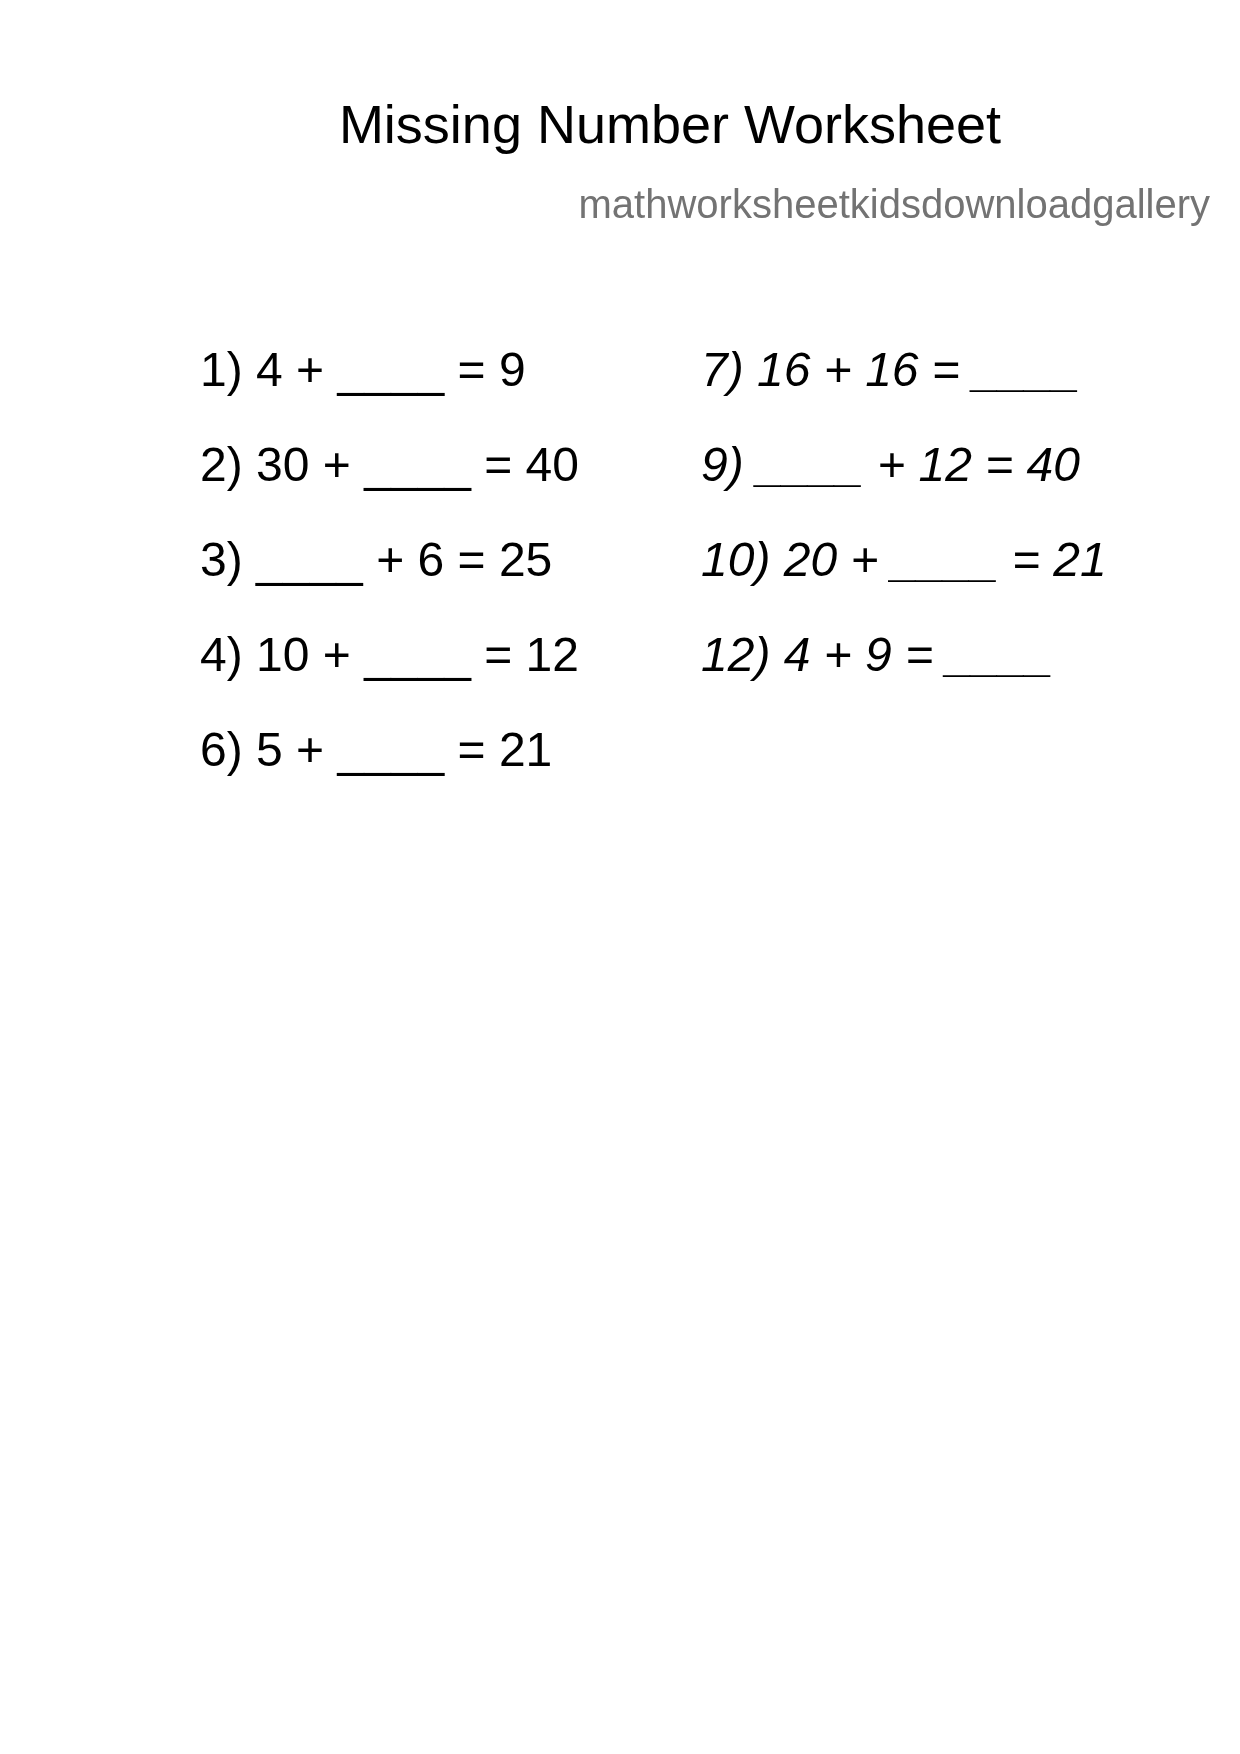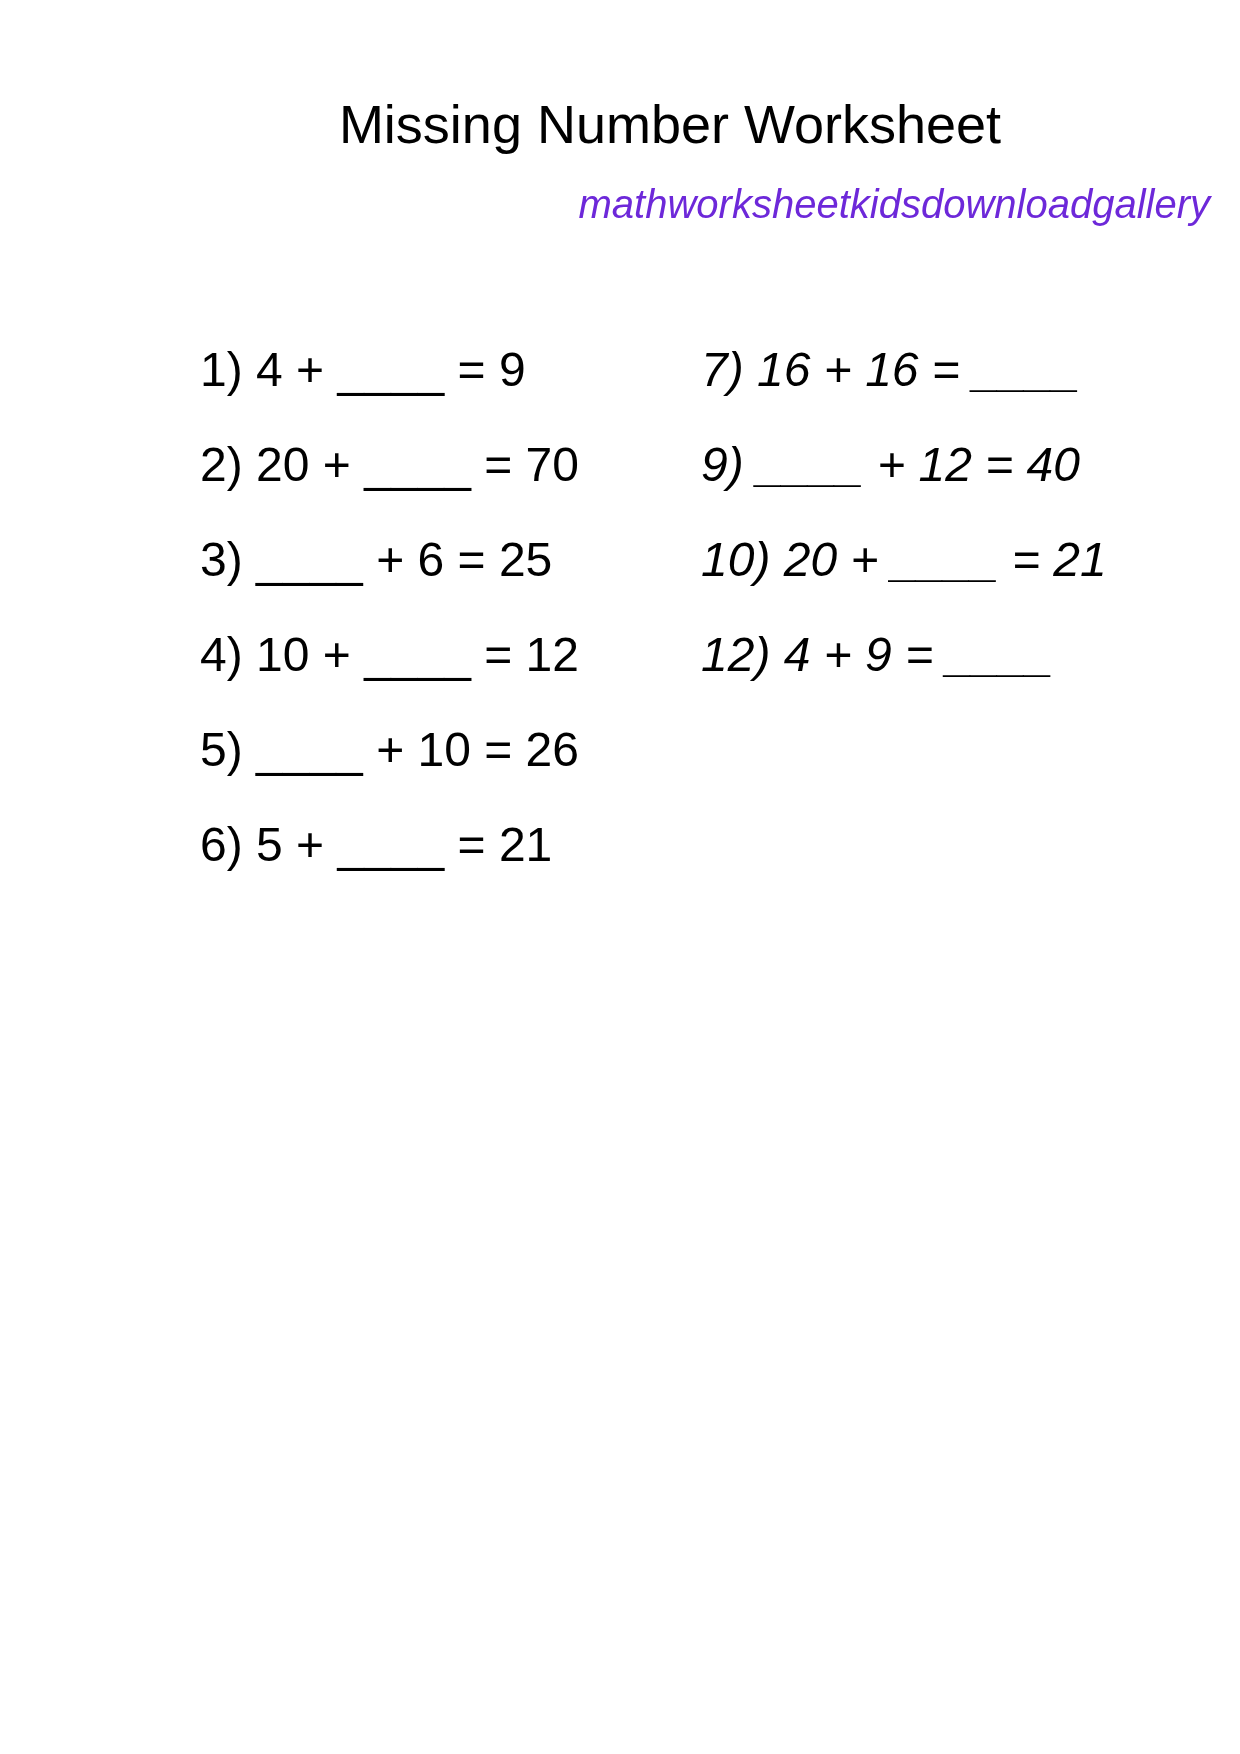--- a/index.html
+++ b/index.html
@@ -25,23 +25,22 @@
       line-height: 64px;
       margin-left: 50px;
       white-space: nowrap;
     }
     .subtitle {
       position: absolute;
       right: 30px;
       top: 180px;
       font-size: 40px;
       line-height: 48px;
-      color: #6d28d9;
+      color: #737373;
       white-space: nowrap;
-      font-style: italic;
     }
     .problems {
       position: absolute;
       top: 345px;
       left: 0;
       width: 1240px;
     }
     .col {
       position: absolute;
       top: 0;
@@ -58,24 +57,23 @@
   </style>
 </head>
 <body>
 
 <div class="title">Missing Number Worksheet</div>
 <div class="subtitle">mathworksheetkidsdownloadgallery</div>
 
 <div class="problems">
   <div class="col left">
     <div class="problem"><span class="num">1)</span> <span>4 + ____ = 9</span></div>
-    <div class="problem"><span class="num">2)</span> <span>20 + ____ = 70</span></div>
+    <div class="problem"><span class="num">2)</span> <span>30 + ____ = 40</span></div>
     <div class="problem"><span class="num">3)</span> <span>____ + 6 = 25</span></div>
     <div class="problem"><span class="num">4)</span> <span>10 + ____ = 12</span></div>
-    <div class="problem"><span class="num">5)</span> <span>____ + 10 = 26</span></div>
     <div class="problem"><span class="num">6)</span> <span>5 + ____ = 21</span></div>
   </div>
   <div class="col right">
     <div class="problem"><span class="num">7)</span> <span>16 + 16 = ____</span></div>
     <div class="problem"><span class="num">9)</span> <span>____ + 12 = 40</span></div>
     <div class="problem"><span class="num">10)</span> <span>20 + ____ = 21</span></div>
     <div class="problem"><span class="num">12)</span> <span>4 + 9 = ____</span></div>
   </div>
 </div>
 

